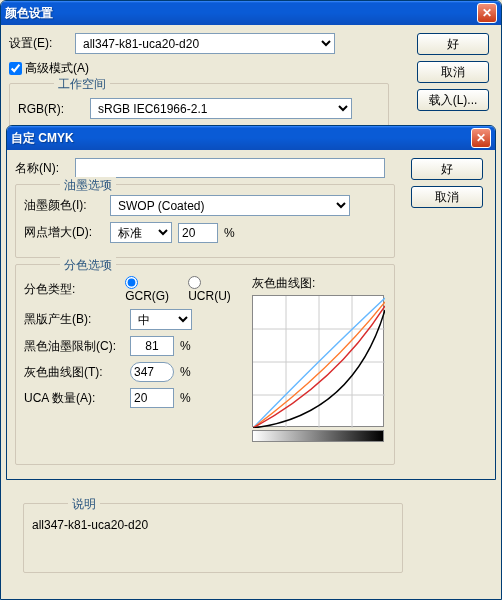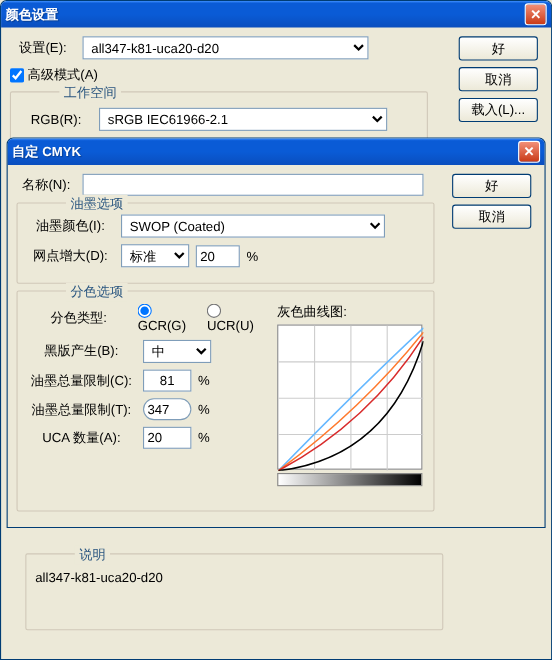--- a/index.html
+++ b/index.html
@@ -6,21 +6,21 @@
 body { width: 502px; height: 600px; background: #ECE9D8; position: relative; overflow: hidden; }
 
 .win { position: absolute; background: #ECE9D8; border: 1px solid #003C74; border-radius: 6px 6px 0 0; }
 .titlebar { height: 24px; background: linear-gradient(to bottom, #3B8CFF 0%, #0A5BD6 8%, #0A5BD6 50%, #0A4EBE 100%); color: #fff; font-weight: bold; display: flex; align-items: center; padding: 0 4px; border-radius: 5px 5px 0 0; font-size: 13px; }
 .titlebar .ttl { flex: 1; text-shadow: 1px 1px 1px rgba(0,0,0,.3); }
 .titlebar .close { width: 20px; height: 20px; background: linear-gradient(#F29078,#C93A17); border: 1px solid #fff; border-radius: 3px; color: #fff; display: flex; align-items: center; justify-content: center; font-weight: bold; cursor: pointer; font-family: Arial; }
 
 .body { padding: 8px; position: relative; }
 
 .row { display: flex; align-items: center; margin-bottom: 6px; }
-.lbl { text-align: center; margin-right: 6px; }
+.lbl { text-align: left; margin-right: 6px; }
 
 select, input[type=text] { border: 1px solid #7F9DB9; background: #fff; height: 20px; padding: 1px 3px; font-size: 12px; }
 select { height: 21px; }
 
 .btn { width: 72px; height: 22px; border: 1px solid #003C74; background: linear-gradient(#fff,#ECE9D8); border-radius: 3px; cursor: pointer; margin-bottom: 6px; display: block; }
 .btncol { position: absolute; right: 12px; top: 8px; }
 
 .grp { border: 1px solid #D0C8B8; margin: 6px 0; padding: 10px 8px 8px; position: relative; border-radius: 2px; }
 .grp > legend, .grp > .legend { position: absolute; top: -8px; left: 8px; background: #ECE9D8; padding: 0 4px; color: #29557F; margin-left: 36px; }
 
@@ -121,26 +121,26 @@
             <div class="row">
               <span class="lbl" style="width:100px">分色类型:</span>
               <label><input type="radio" name="sep" checked="" style=""><span>GCR(G)</span></label>
               <label style="margin-left:6px"><input type="radio" name="sep" style=""><span>UCR(U)</span></label>
             </div>
             <div class="row">
               <span class="lbl" style="width:100px">黑版产生(B):</span>
               <select style="width:62px"><option>中</option></select>
             </div>
             <div class="row">
-              <span class="lbl" style="width:100px">油墨总量限制(C):</span>
+              <span class="lbl" style="width:100px">黑色油墨限制(C):</span>
               <input type="text" style="width: 44px; text-align: center;" value="81">
               <span style="margin-left:6px">%</span>
             </div>
             <div class="row">
-              <span class="lbl" style="width:100px">油墨总量限制(T):</span>
+              <span class="lbl" style="width:100px">灰色曲线图(T):</span>
               <input type="text" style="width: 44px; border-radius: 10px;" value="347">
               <span style="margin-left:6px">%</span>
             </div>
             <div class="row">
               <span class="lbl" style="width:100px">UCA 数量(A):</span>
               <input type="text" style="width: 44px;" value="20">
               <span style="margin-left:6px">%</span>
             </div>
           </div>
           <div style="margin-left:8px">

